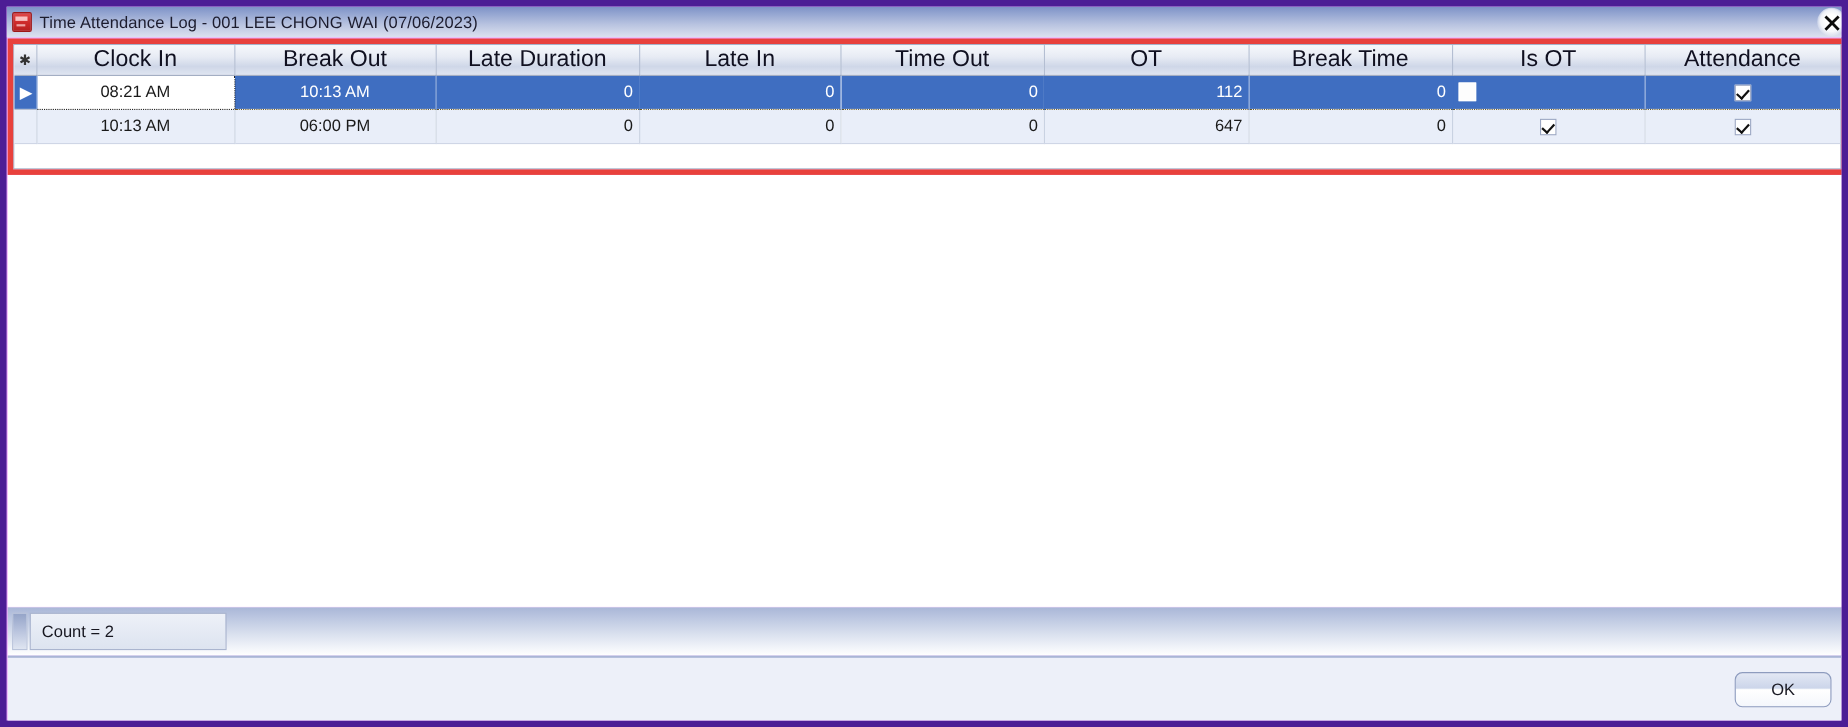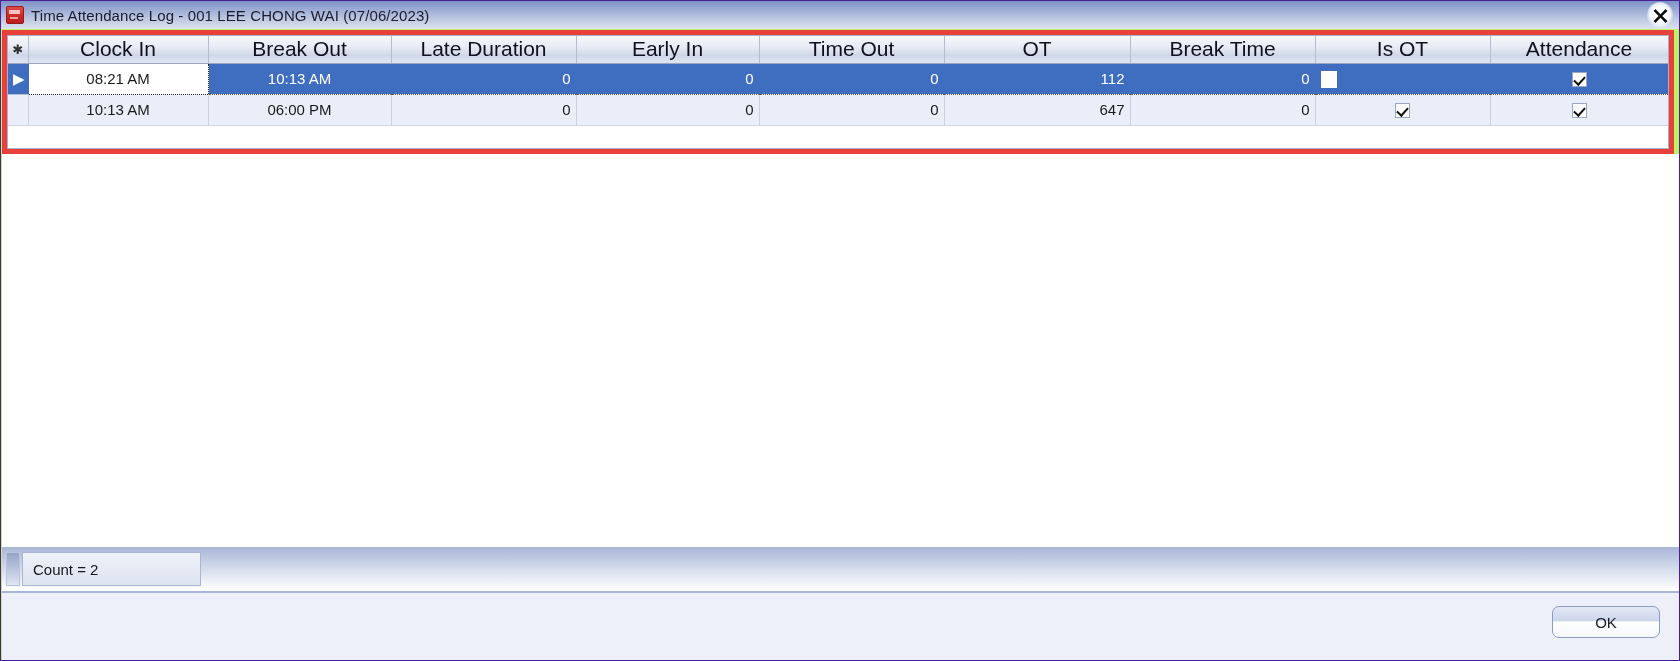--- a/index.html
+++ b/index.html
@@ -9,23 +9,23 @@
     height: 661px;
     overflow: hidden;
     font-family: "Liberation Sans", sans-serif;
     background: #ffffff;
   }
 
   #app {
     position: relative;
     width: 1680px;
     height: 661px;
-    background: #bef264;
-    box-sizing: border-box;
-    border: 1px solid #4c1d95;
+    background: #f0abfc;
+    box-sizing: border-box;
+    border: 6px solid #4c1d95;
     overflow: hidden;
   }
 
   
   .titlebar {
     position: absolute;
     left: 0; top: 0;
     width: 1680px;
     height: 28px;
     background: linear-gradient(to bottom, #7d91c6 0%, #8fa1cf 18%, #b8c3e0 58%, #dde2ef 100%);
@@ -253,21 +253,21 @@
     width: 1678px;
     height: 70px;
     background: #edf0f9;
     border-top: 2px solid #a9b5d6;
     box-sizing: border-box;
   }
   .ok-btn {
     position: absolute;
     right: 20px;
     top: 13px;
-    width: 108px;
+    width: 88px;
     height: 32px;
     border-radius: 7px;
     border: 1px solid #8e9cbe;
     background: linear-gradient(to bottom, #e3e8f4 0%, #ccd5ea 45%, #ffffff 50%, #f4f7fc 100%);
     display: flex;
     align-items: center;
     justify-content: center;
     font-size: 15px;
     color: #1a1a24;
     cursor: pointer;
@@ -302,21 +302,21 @@
         <col style="width:185px">
         <col style="width:175px">
         <col style="width:178px">
       </colgroup>
       <thead>
         <tr>
           <th class="rowhdr">✱</th>
           <th>Clock In</th>
           <th>Break Out</th>
           <th>Late Duration</th>
-          <th>Early In</th>
+          <th>Late In</th>
           <th>Time Out</th>
           <th>OT</th>
           <th>Break Time</th>
           <th>Is OT</th>
           <th>Attendance</th>
         </tr>
       </thead>
       <tbody>
 
         <tr class="row-sel">

